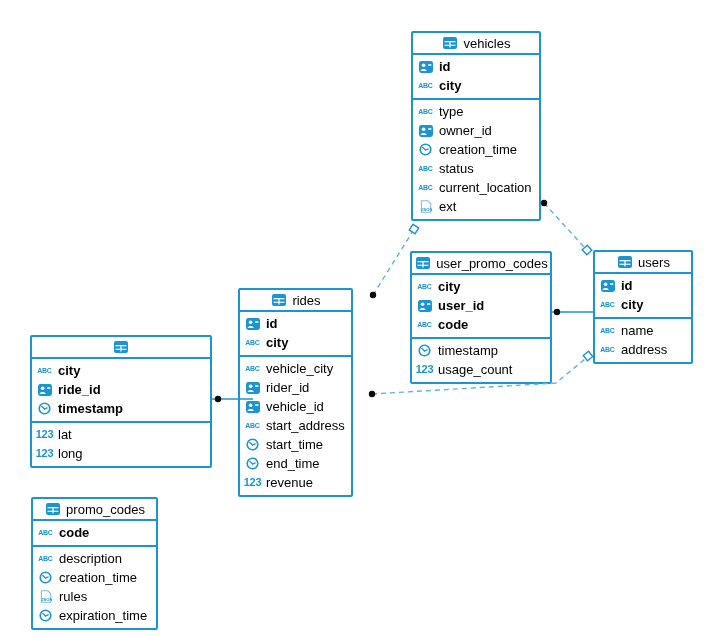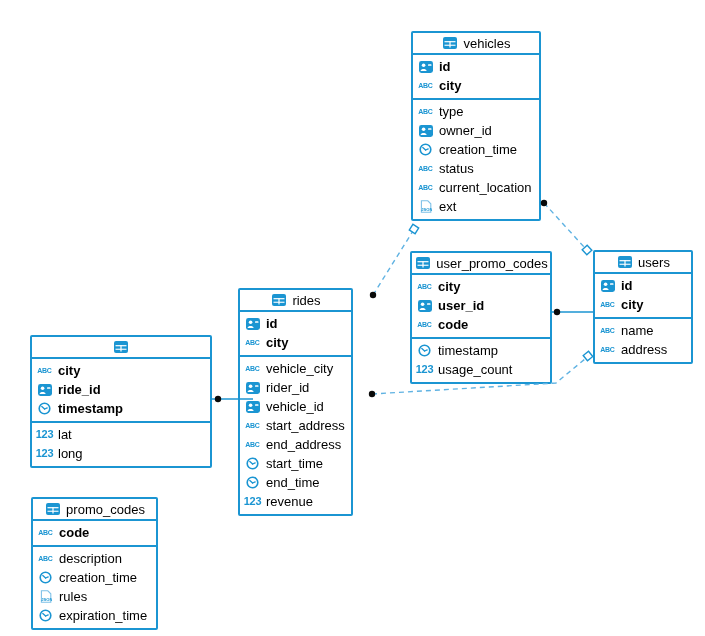--- a/index.html
+++ b/index.html
@@ -321,26 +321,20 @@
           <span class="f-name">vehicle_id</span>
         </div>
         <div class="t-row">
           <span class="f-icon">
             <span class="abc">ABC</span>
           </span>
           <span class="f-name">start_address</span>
         </div>
         <div class="t-row">
           <span class="f-icon">
-            <span class="abc">ABC</span>
-          </span>
-          <span class="f-name">end_address</span>
-        </div>
-        <div class="t-row">
-          <span class="f-icon">
             <svg width="13" height="13" viewBox="0 0 13 13">
               <circle cx="6.5" cy="6.5" r="5.3" fill="#fff" stroke="#1b95d2" stroke-width="1.6"></circle>
               <path d="M6.6 7 L3.8 4.4" stroke="#1b95d2" stroke-width="1.3" fill="none" stroke-linecap="round"></path>
               <path d="M6.6 7 L9.2 5.9" stroke="#1b95d2" stroke-width="1.3" fill="none" stroke-linecap="round"></path>
             </svg>
           </span>
           <span class="f-name">start_time</span>
         </div>
         <div class="t-row">
           <span class="f-icon">

